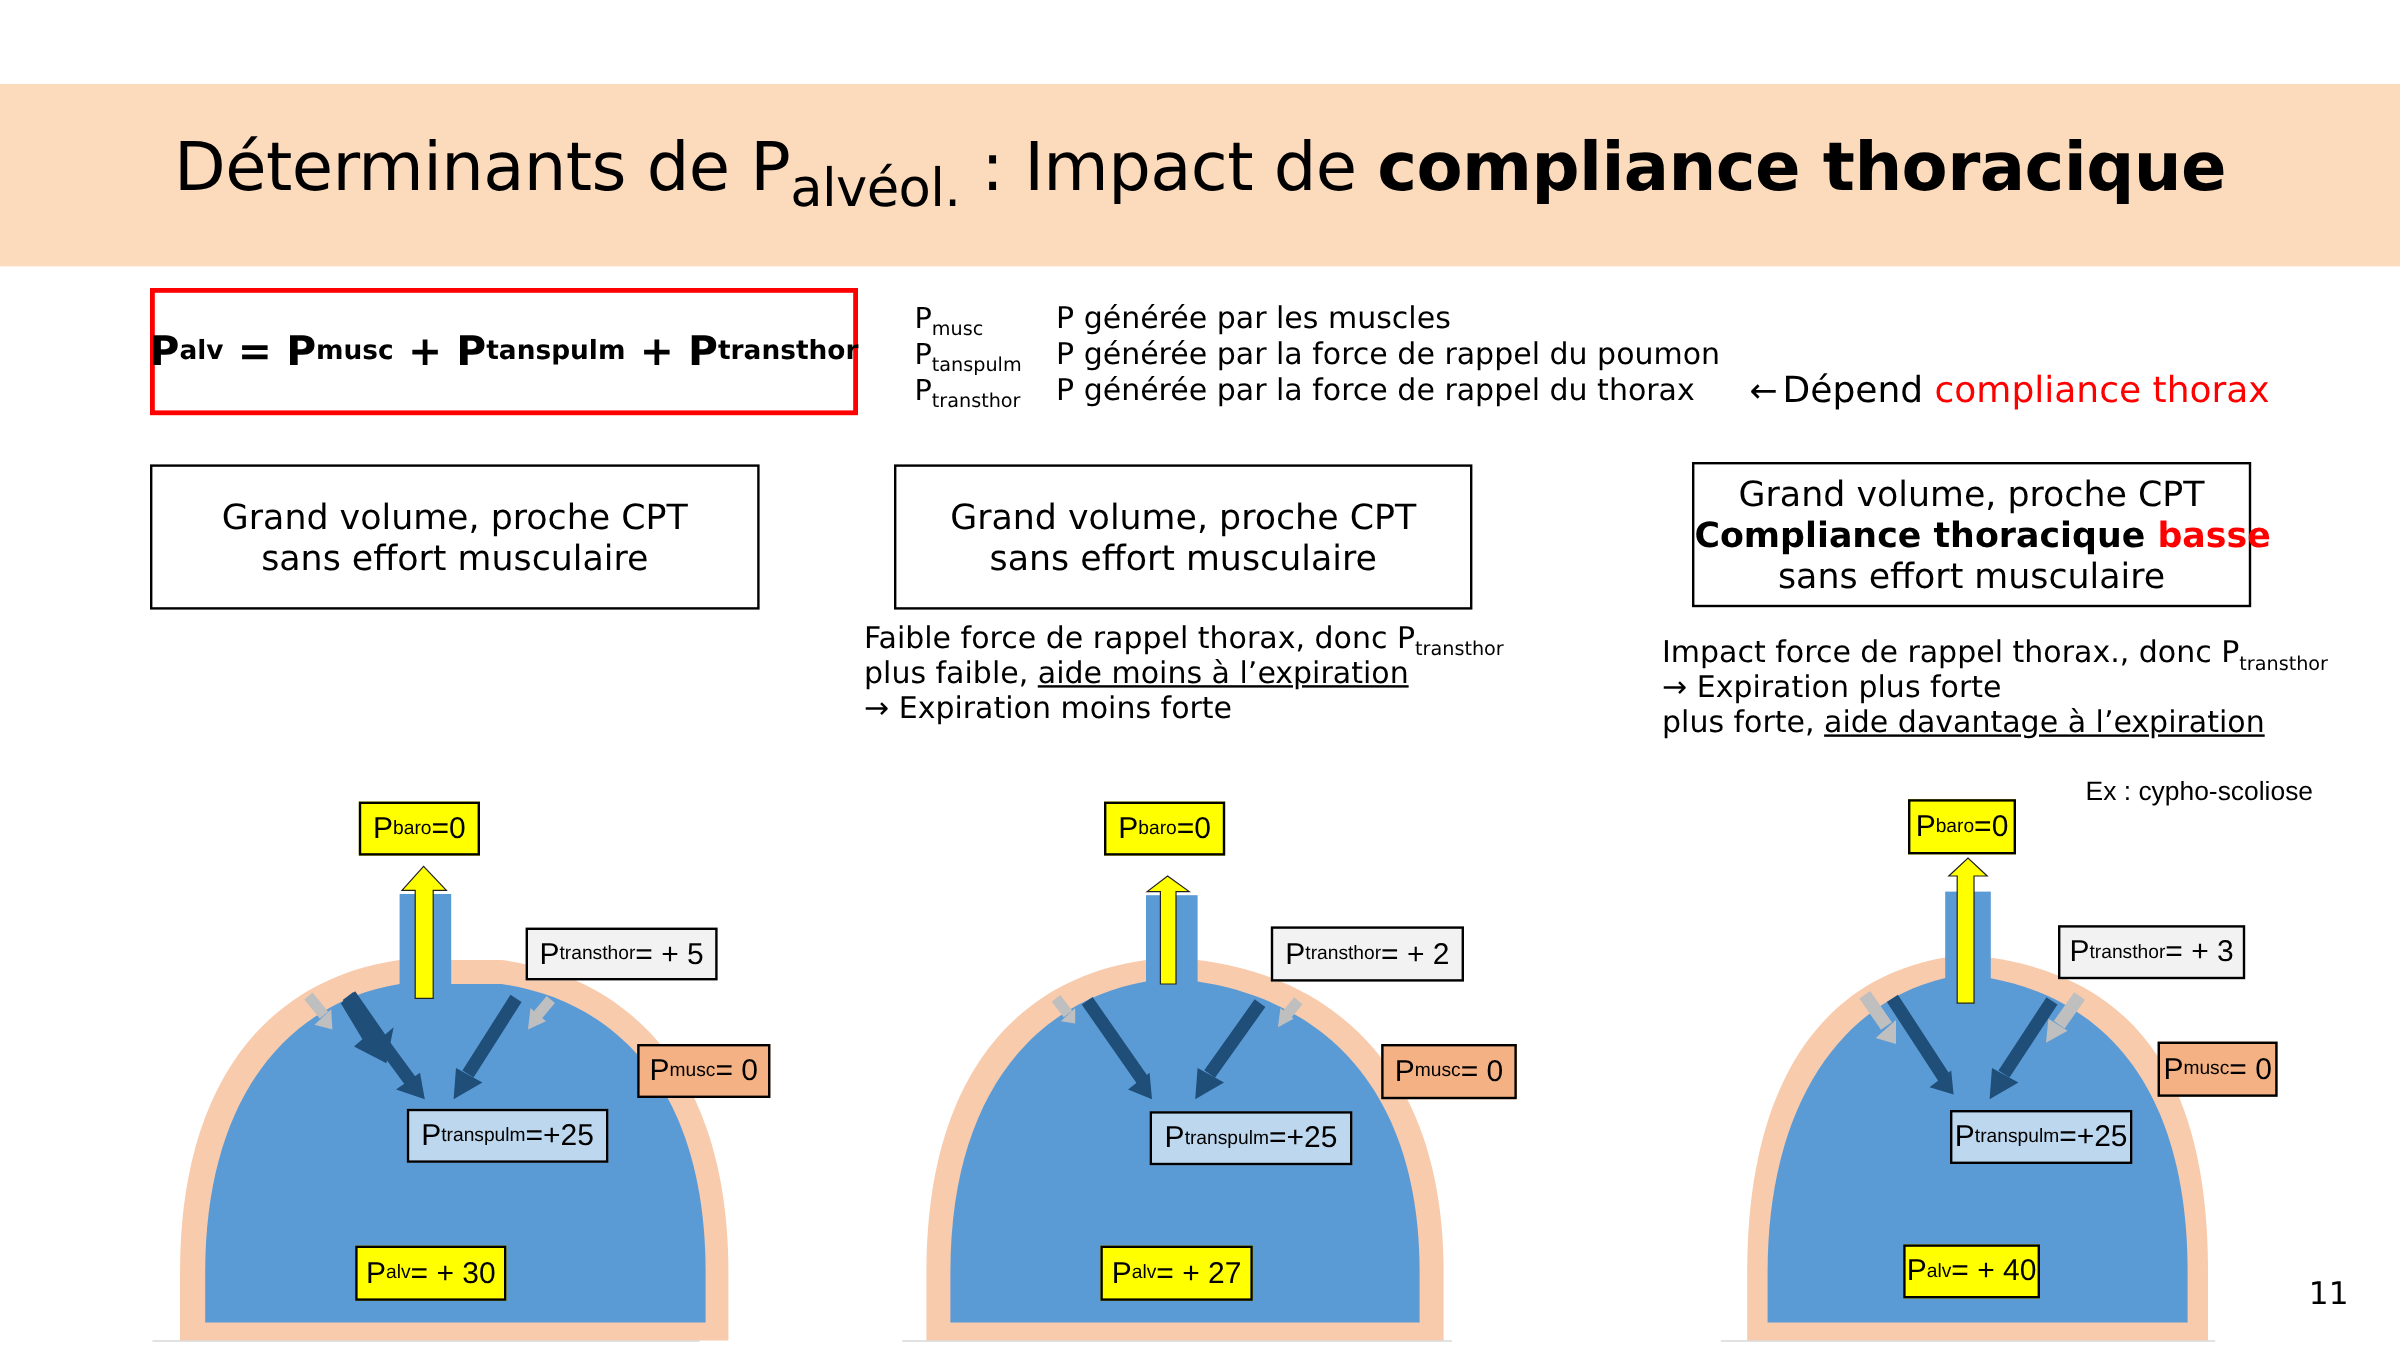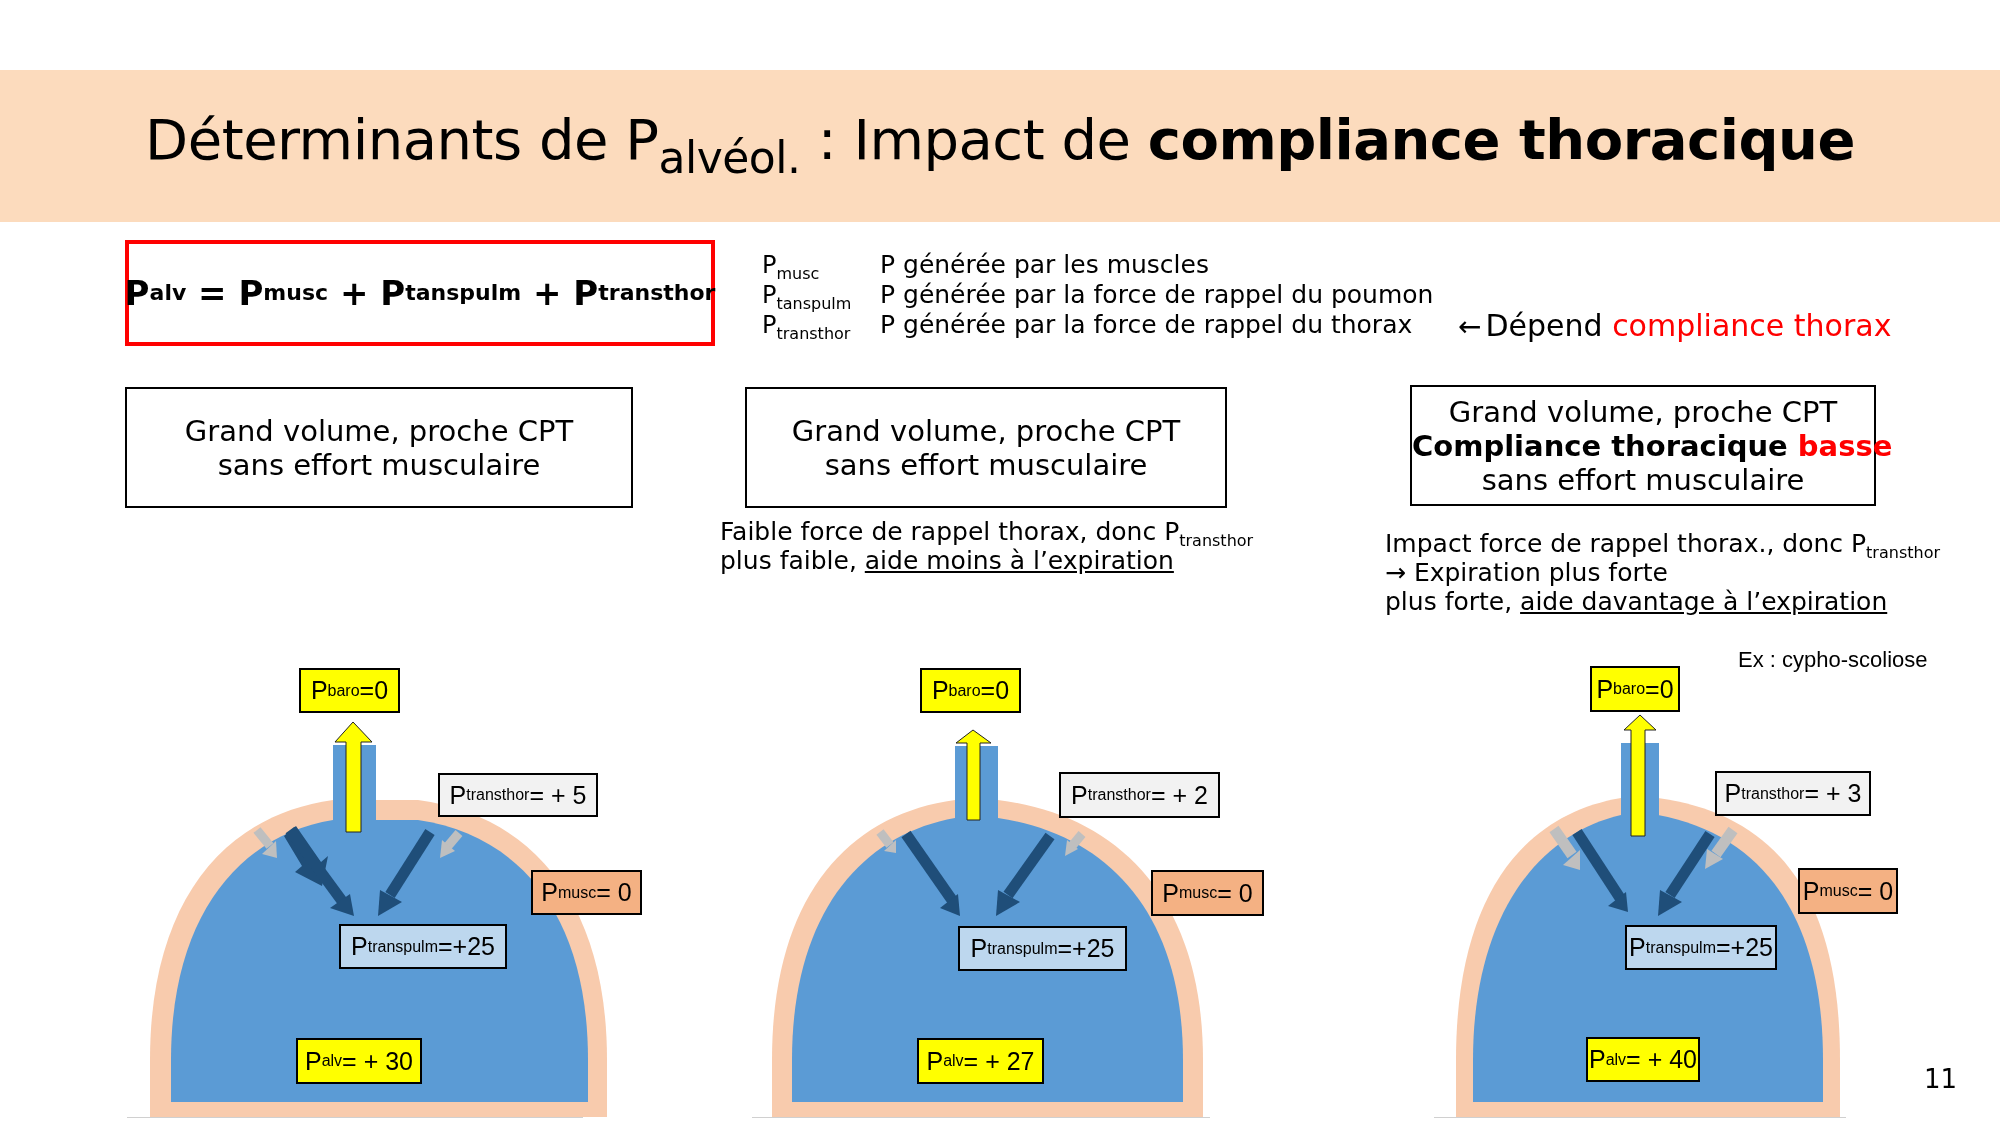--- a/index.html
+++ b/index.html
@@ -87,20 +87,21 @@
 </div>
 <div class="abs info-box" style="left:1410px; top:385px; width:466px; height:121px;">
   <div>Grand volume, proche CPT</div>
   <div class="bold"><span style="white-space:pre">Compliance thoracique </span><span class="red">basse</span></div>
   <div>sans effort musculaire</div>
 </div>
 
 <div class="abs desc-text" style="left:720px; top:517px;">
   <div><span>Faible force de rappel thorax, donc P</span><sub>transthor</sub></div>
   <div><span style="white-space:pre">plus faible, </span><u>aide moins à l’expiration</u></div>
+  <div><span>→</span><span style="white-space:pre"> Expiration moins forte</span></div>
 </div>
 <div class="abs desc-text" style="left:1385px; top:529px;">
   <div><span>Impact force de rappel thorax., donc P</span><sub>transthor</sub></div>
   <div><span>→</span><span style="white-space:pre"> Expiration plus forte</span></div>
   <div><span style="white-space:pre">plus forte, </span><u>aide davantage à l’expiration</u></div>
 </div>
 
 <div class="abs ex-label">Ex : cypho-scoliose</div>
 
 <div class="diagram" style="left:130px; top:650px; width:520px; height:475px;">

